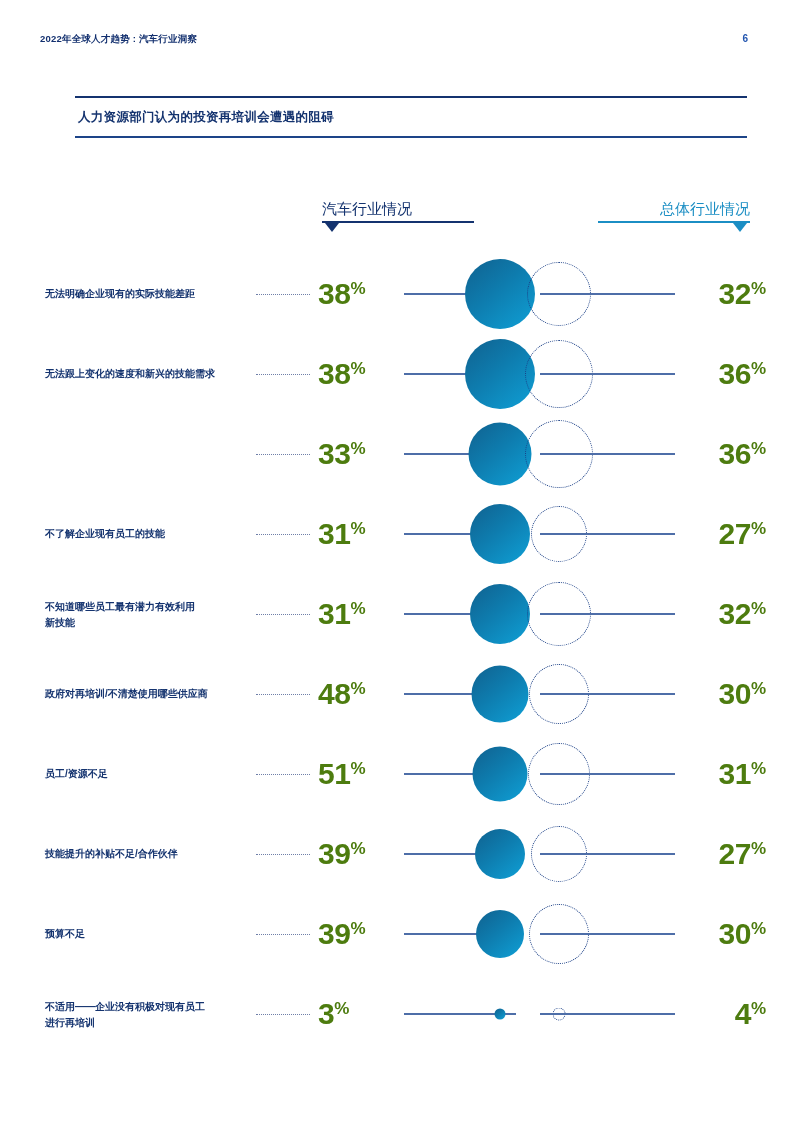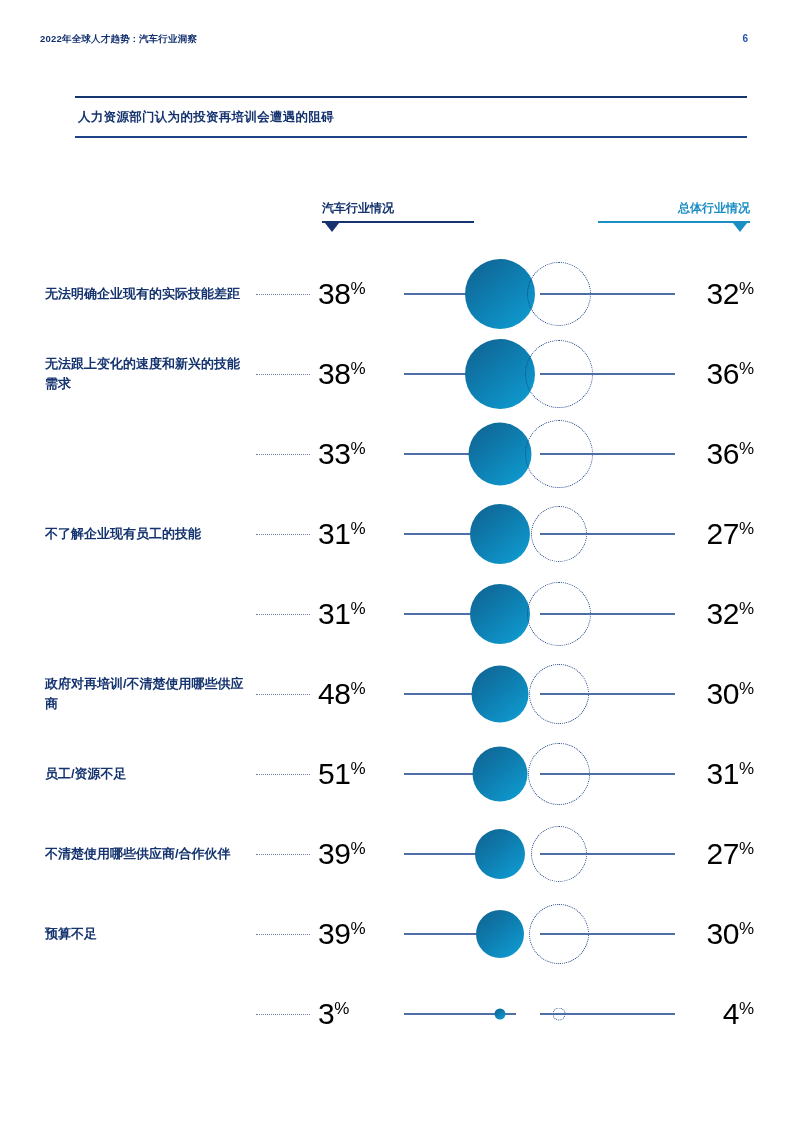--- a/index.html
+++ b/index.html
@@ -68,22 +68,22 @@
   
   #column-headers {
     position: absolute;
     top: 200px;
     left: 0;
     width: 794px;
     height: 50px;
   }
   .col-head-label {
     position: absolute;
-    font-size: 12px;
-    font-weight: bold;
+    font-size: 15px;
+    font-weight: normal;
     white-space: nowrap;
   }
   #col-head-left  { left: 322px; top: 0; color: #14336f; }
   #col-head-right { right: 44px;  top: 0; color: #1b8ec4; }
 
   .col-head-rule {
     position: absolute;
     top: 21px;
     height: 1.5px;
     background: #14336f;
@@ -111,50 +111,50 @@
   .row {
     position: relative;
     height: 80px;
   }
   .row-label {
     position: absolute;
     left: 45px;
     width: 200px;
     top: 50%;
     transform: translateY(-50%);
-    font-size: 13px;
+    font-size: 10px;
     font-weight: bold;
     line-height: 1.55;
     color: #14336f;
   }
   .leader {
     position: absolute;
     left: 256px;
     width: 54px;
     top: 50%;
     border-top: 1.4px dotted #6f7fa8;
   }
   .pct {
     position: absolute;
     top: 50%;
     transform: translateY(-50%);
     font-size: 30px;
-    font-weight: normal;
-    color: #000000;
+    font-weight: bold;
+    color: #4d7c0f;
     letter-spacing: -0.5px;
     white-space: nowrap;
   }
   .pct .sym {
     font-size: 17px;
     vertical-align: 10px;
     margin-left: 0px;
     letter-spacing: 0;
   }
   .pct-left  { left: 318px; }
-  .pct-right { right: 40px; text-align: left; }
+  .pct-right { right: 28px; text-align: left; }
 
   .connector {
     position: absolute;
     top: 50%;
     height: 2px;
     background: #4e6ea8;
     transform: translateY(-1px);
   }
   .conn-left  { left: 404px; width: 112px; }
   .conn-right { left: 540px; width: 135px; }
@@ -236,20 +236,21 @@
       <div class="row-label">不了解企业现有员工的技能</div>
       <div class="leader"></div>
       <div class="pct pct-left"><span>31</span><span class="sym">%</span></div>
       <div class="connector conn-left"></div>
       <div class="bubble-filled" style="width: 60px; height: 60px;"></div>
       <div class="bubble-dotted" style="width: 56px; height: 56px;"></div>
       <div class="connector conn-right"></div>
       <div class="pct pct-right"><span>27</span><span class="sym">%</span></div>
     </div>
     <div class="row">
+      <div class="row-label">不知道哪些员工最有潜力有效利用<br>新技能</div>
       <div class="leader"></div>
       <div class="pct pct-left"><span>31</span><span class="sym">%</span></div>
       <div class="connector conn-left"></div>
       <div class="bubble-filled" style="width: 60px; height: 60px;"></div>
       <div class="bubble-dotted" style="width: 64px; height: 64px;"></div>
       <div class="connector conn-right"></div>
       <div class="pct pct-right"><span>32</span><span class="sym">%</span></div>
     </div>
     <div class="row">
       <div class="row-label">政府对再培训/不清楚使用哪些供应商</div>
@@ -265,40 +266,41 @@
       <div class="row-label">员工/资源不足</div>
       <div class="leader"></div>
       <div class="pct pct-left"><span>51</span><span class="sym">%</span></div>
       <div class="connector conn-left"></div>
       <div class="bubble-filled" style="width: 55px; height: 55px;"></div>
       <div class="bubble-dotted" style="width: 62px; height: 62px;"></div>
       <div class="connector conn-right"></div>
       <div class="pct pct-right"><span>31</span><span class="sym">%</span></div>
     </div>
     <div class="row">
-      <div class="row-label">不清楚使用哪些供应商/合作伙伴</div>
+      <div class="row-label">技能提升的补贴不足/合作伙伴</div>
       <div class="leader"></div>
       <div class="pct pct-left"><span>39</span><span class="sym">%</span></div>
       <div class="connector conn-left"></div>
       <div class="bubble-filled" style="width: 50px; height: 50px;"></div>
       <div class="bubble-dotted" style="width: 56px; height: 56px;"></div>
       <div class="connector conn-right"></div>
       <div class="pct pct-right"><span>27</span><span class="sym">%</span></div>
     </div>
     <div class="row">
       <div class="row-label">预算不足</div>
       <div class="leader"></div>
       <div class="pct pct-left"><span>39</span><span class="sym">%</span></div>
       <div class="connector conn-left"></div>
       <div class="bubble-filled" style="width: 48px; height: 48px;"></div>
       <div class="bubble-dotted" style="width: 60px; height: 60px;"></div>
       <div class="connector conn-right"></div>
       <div class="pct pct-right"><span>30</span><span class="sym">%</span></div>
     </div>
     <div class="row">
+      <div class="row-label">不适用——企业没有积极对现有员工<br>进行再培训</div>
       <div class="leader"></div>
       <div class="pct pct-left"><span>3</span><span class="sym">%</span></div>
       <div class="connector conn-left"></div>
       <div class="bubble-filled" style="width: 11px; height: 11px;"></div>
       <div class="bubble-dotted" style="width: 13px; height: 13px;"></div>
       <div class="connector conn-right"></div>
       <div class="pct pct-right"><span>4</span><span class="sym">%</span></div>
     </div>
   </div>
 

